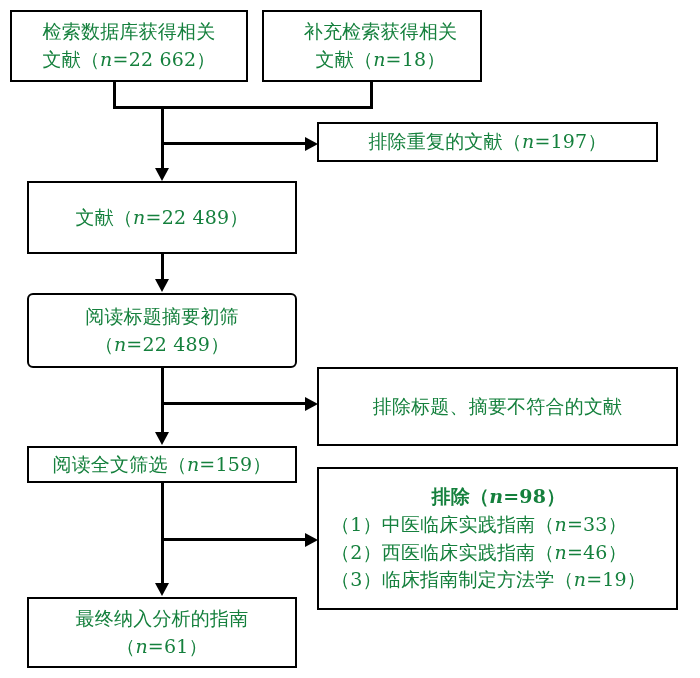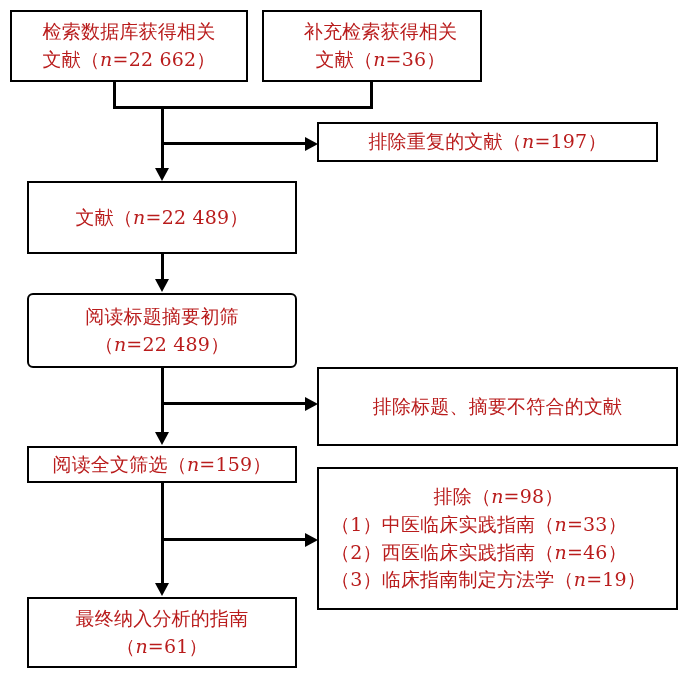--- a/index.html
+++ b/index.html
@@ -19,39 +19,40 @@
   .box {
     position: absolute;
     box-sizing: border-box;
     border: 2px solid #000000;
     background: #ffffff;
     display: flex;
     flex-direction: column;
     align-items: center;
     justify-content: center;
     text-align: center;
-    color: #b91c1c;
+    color: #15803d;
     font-size: 19px;
     line-height: 1.45;
     letter-spacing: 0.2px;
     z-index: 3;
   }
   .box .line {
     display: block;
     white-space: nowrap;
   }
   .box.leftalign {
     align-items: flex-start;
     text-align: left;
     padding-left: 12px;
   }
   .box.leftalign .line.center {
     align-self: center;
     text-align: center;
     padding-right: 10px;
+    font-weight: bold;
   }
   .ital {
     font-style: italic;
     font-family: "DejaVu Serif", "Liberation Serif", serif;
   }
   
   .vline {
     position: absolute;
     width: 3px;
     background: #000000;
@@ -114,21 +115,21 @@
   <div class="hline" style="left:161px; top:538px; width:146px;"></div>
   <div class="arrow-right" style="left:305px; top:533px;"></div>
 
   <div class="box" style="left:10px; top:10px; width:238px; height:72px;">
     <span class="line">检索数据库获得相关</span>
     <span class="line"><span>文献（</span><span class="ital">n</span><span>=22 662</span><span>）</span></span>
   </div>
 
   <div class="box" style="left:262px; top:10px; width:220px; height:72px;padding-left:17px;">
     <span class="line">补充检索获得相关</span>
-    <span class="line"><span>文献（</span><span class="ital">n</span><span>=36</span><span>）</span></span>
+    <span class="line"><span>文献（</span><span class="ital">n</span><span>=18</span><span>）</span></span>
   </div>
 
   <div class="box" style="left:317px; top:122px; width:341px; height:40px;">
     <span class="line"><span>排除重复的文献（</span><span class="ital">n</span><span>=197</span><span>）</span></span>
   </div>
 
   <div class="box" style="left:27px; top:181px; width:270px; height:73px;">
     <span class="line"><span>文献（</span><span class="ital">n</span><span>=22 489</span><span>）</span></span>
   </div>
 

